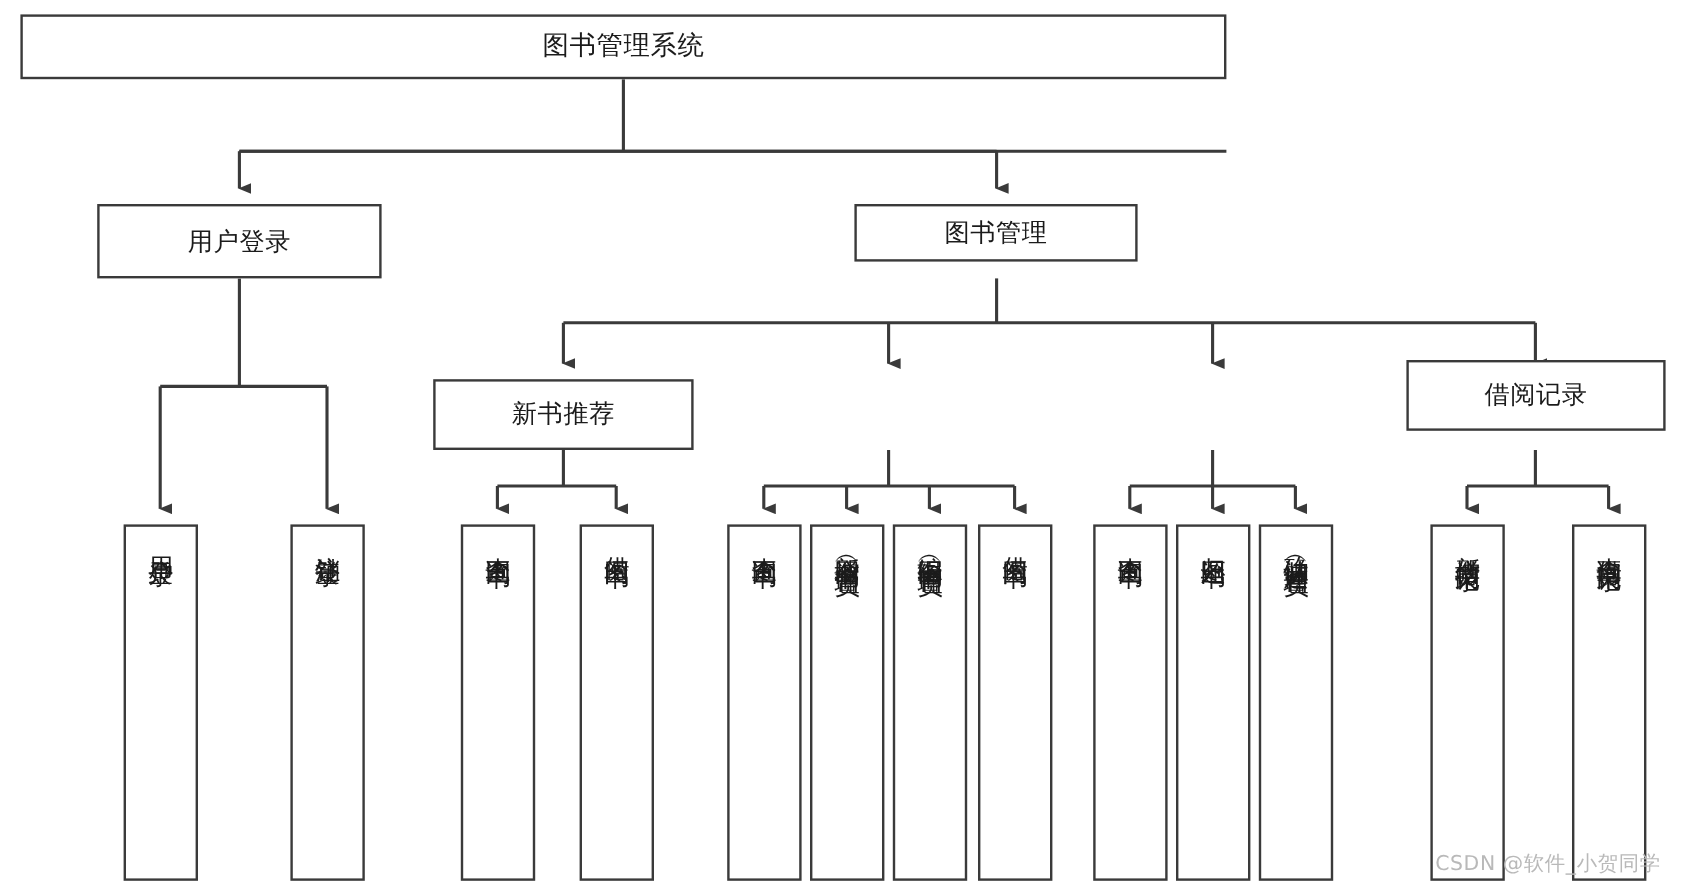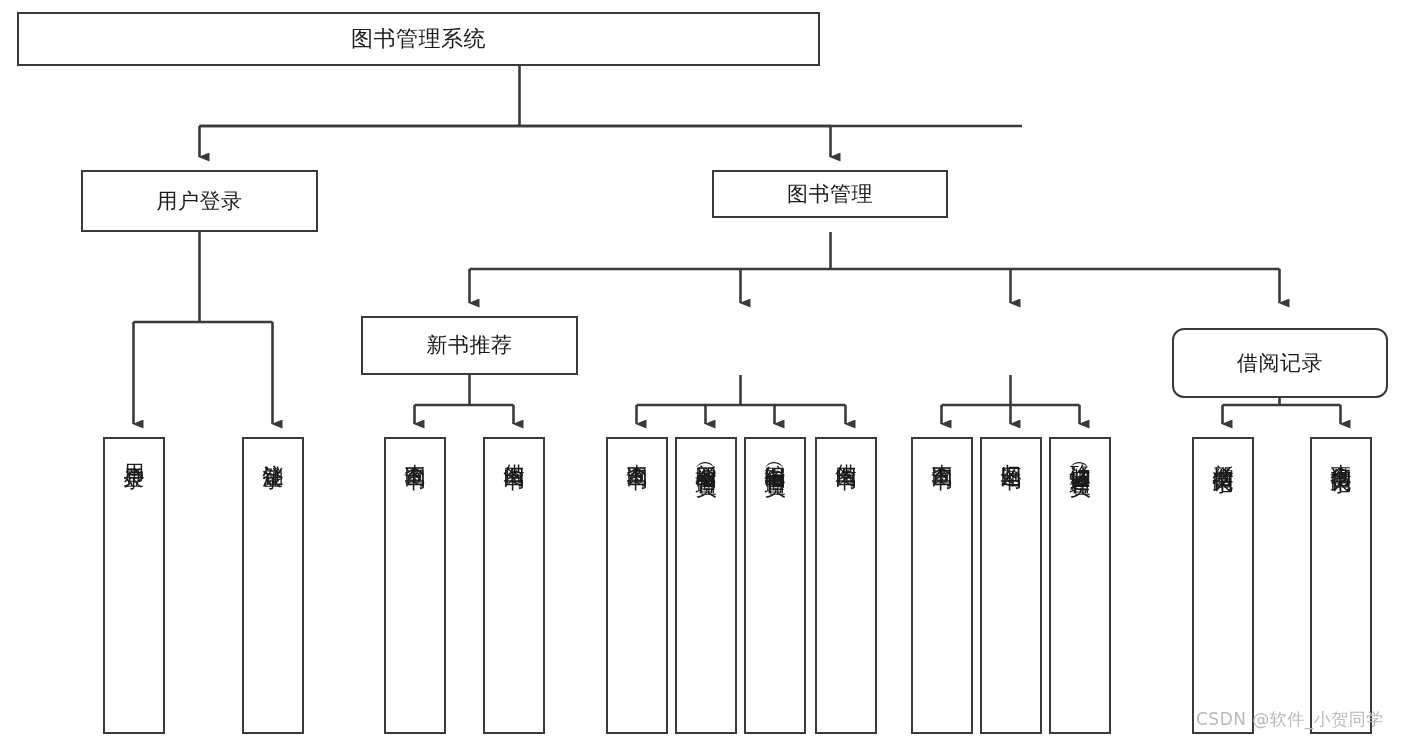--- a/index.html
+++ b/index.html
@@ -123,35 +123,35 @@
       <path d="M 1010.5 405 L 1010.5 424" marker-end="url(#arrowhead)"></path>
       <path d="M 1079.5 405 L 1079.5 424" marker-end="url(#arrowhead)"></path>
 
       <path d="M 1279.5 375 L 1279.5 405"></path>
       <path d="M 1222.5 405 L 1340.5 405"></path>
       <path d="M 1222.5 405 L 1222.5 424" marker-end="url(#arrowhead)"></path>
       <path d="M 1340.5 405 L 1340.5 424" marker-end="url(#arrowhead)"></path>
     </g>
   </svg>
 
-  <div class="node horiz root" style="left:17px; top:12px; width:803px; height:54px;">
+  <div class="node horiz root" style="left:17px; top:12px; width:1005px; height:54px;">
     <span class="node-label">图书管理系统</span>
   </div>
 
   <div class="node horiz" style="left:81px; top:170px; width:237px; height:62px;">
     <span class="node-label">用户登录</span>
   </div>
   <div class="node horiz" style="left:712px; top:170px; width:236px; height:48px;">
     <span class="node-label">图书管理</span>
   </div>
 
   <div class="node horiz" style="left:361px; top:316px; width:217px; height:59px;">
     <span class="node-label">新书推荐</span>
   </div>
-  <div class="node horiz" style="left:1172px; top:328px; width:216px; height:70px;border-radius:12px;">
+  <div class="node horiz" style="left:1172px; top:300px; width:216px; height:59px;">
     <span class="node-label">借阅记录</span>
   </div>
 
   <div class="node vert" style="left:103px; top:437px; width:62px; height:297px;">
     <span class="node-label">用户登录</span>
   </div>
   <div class="node vert" style="left:242px; top:437px; width:62px; height:297px;">
     <span class="node-label">注销登录</span>
   </div>
 

